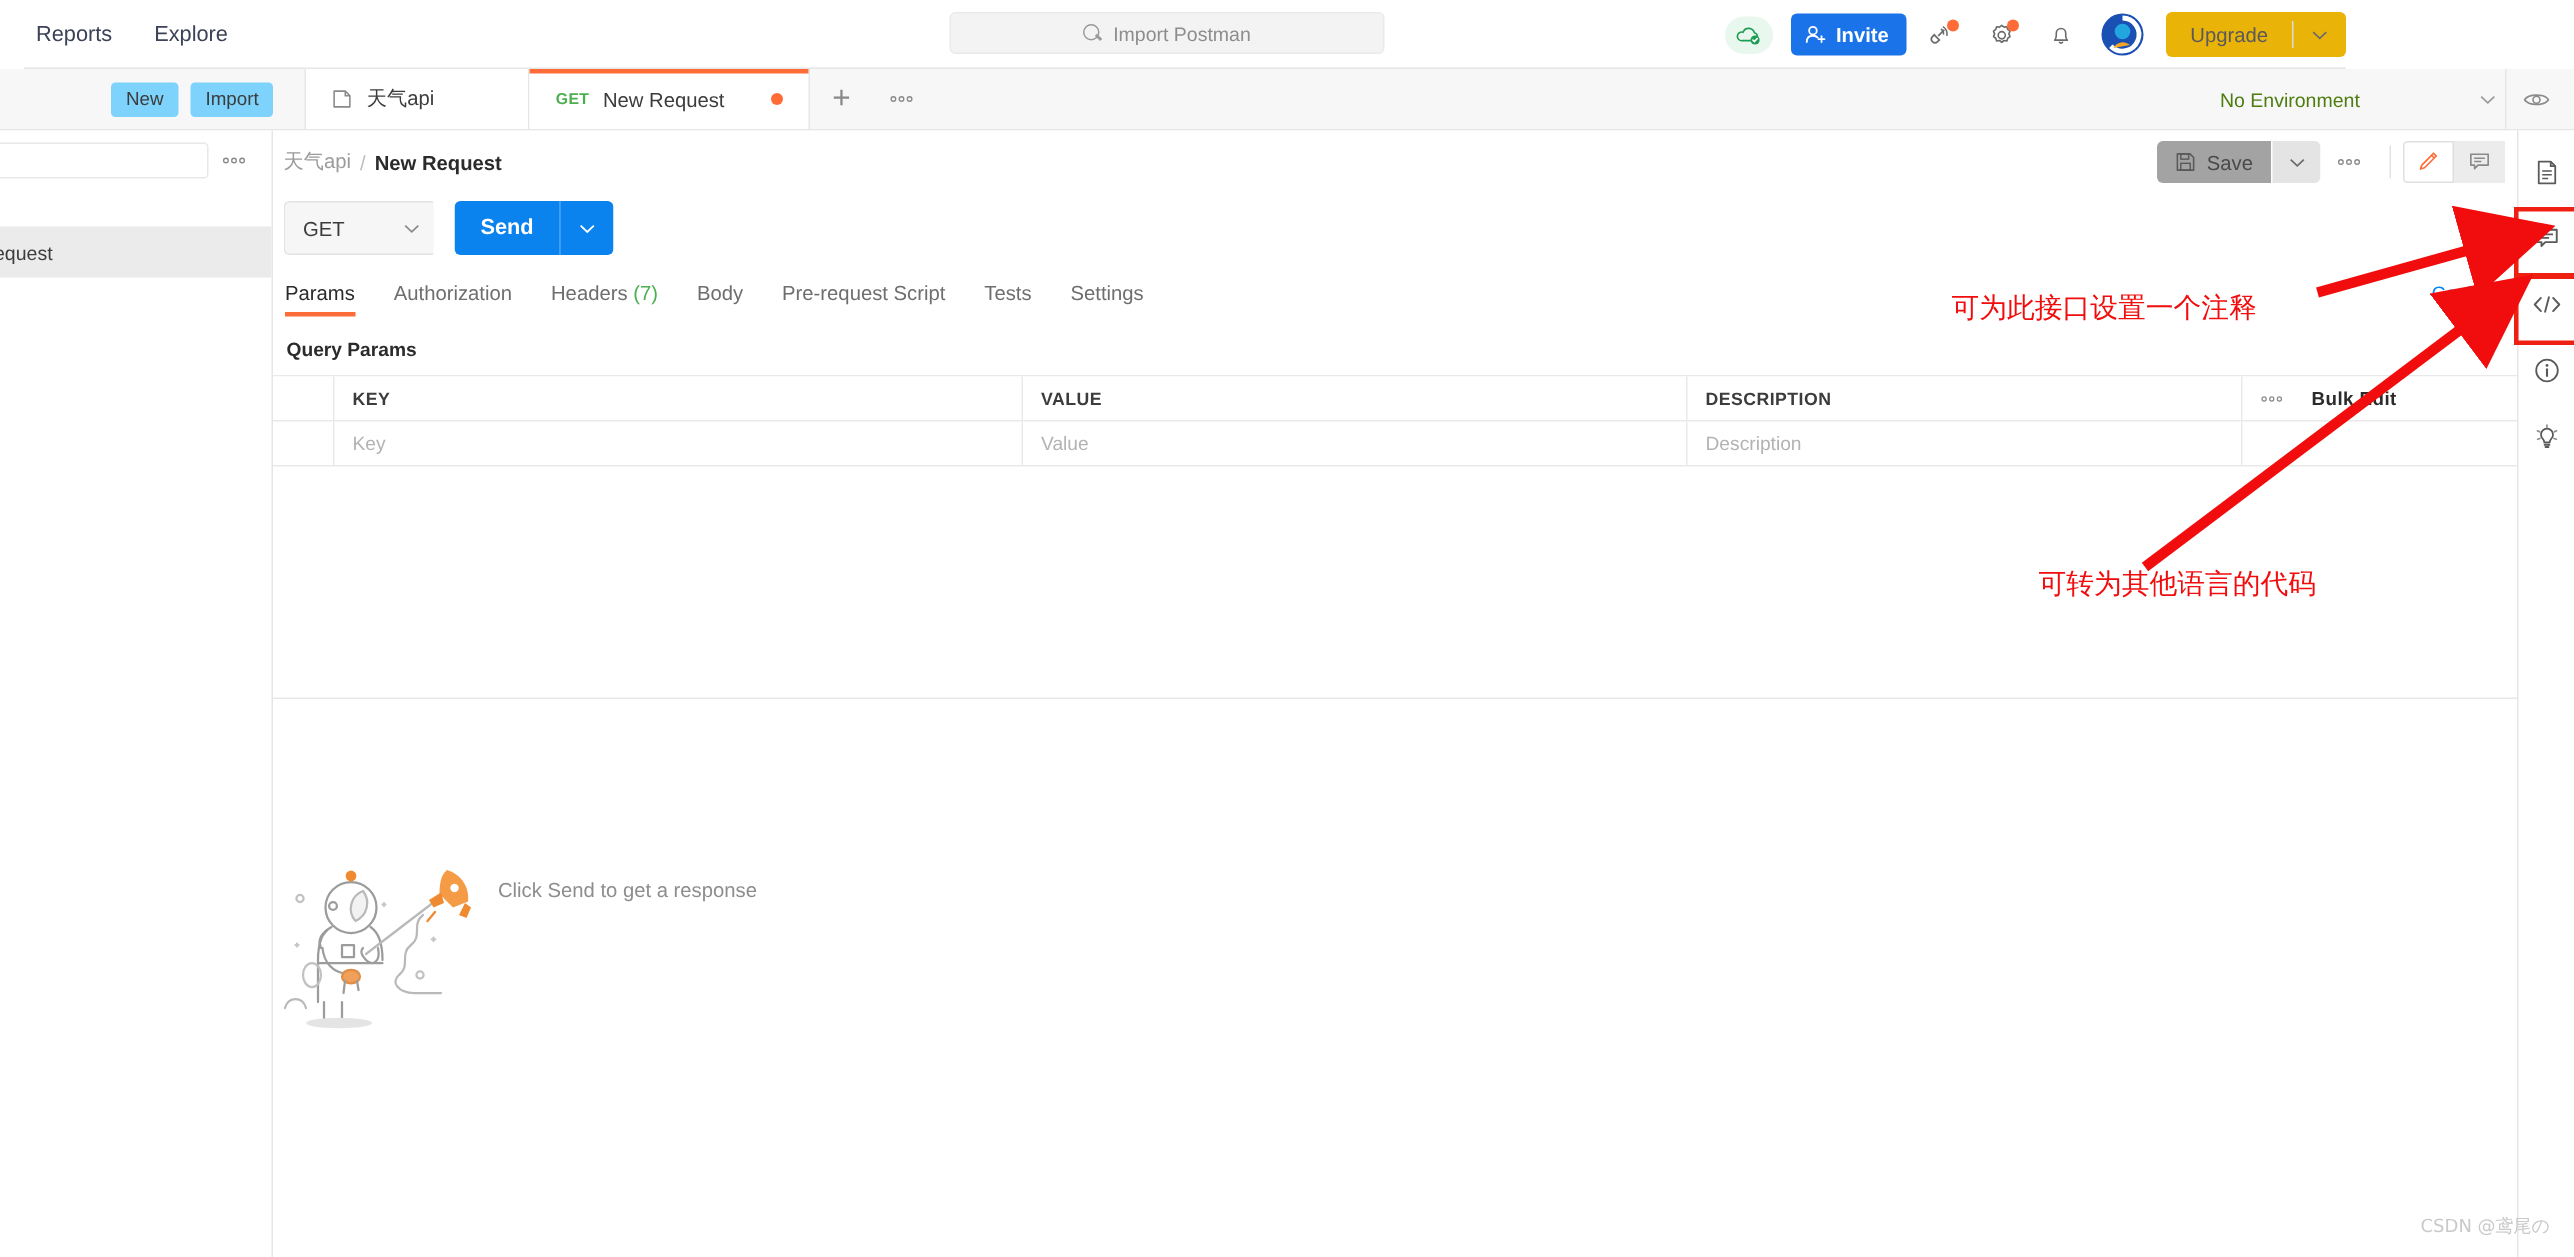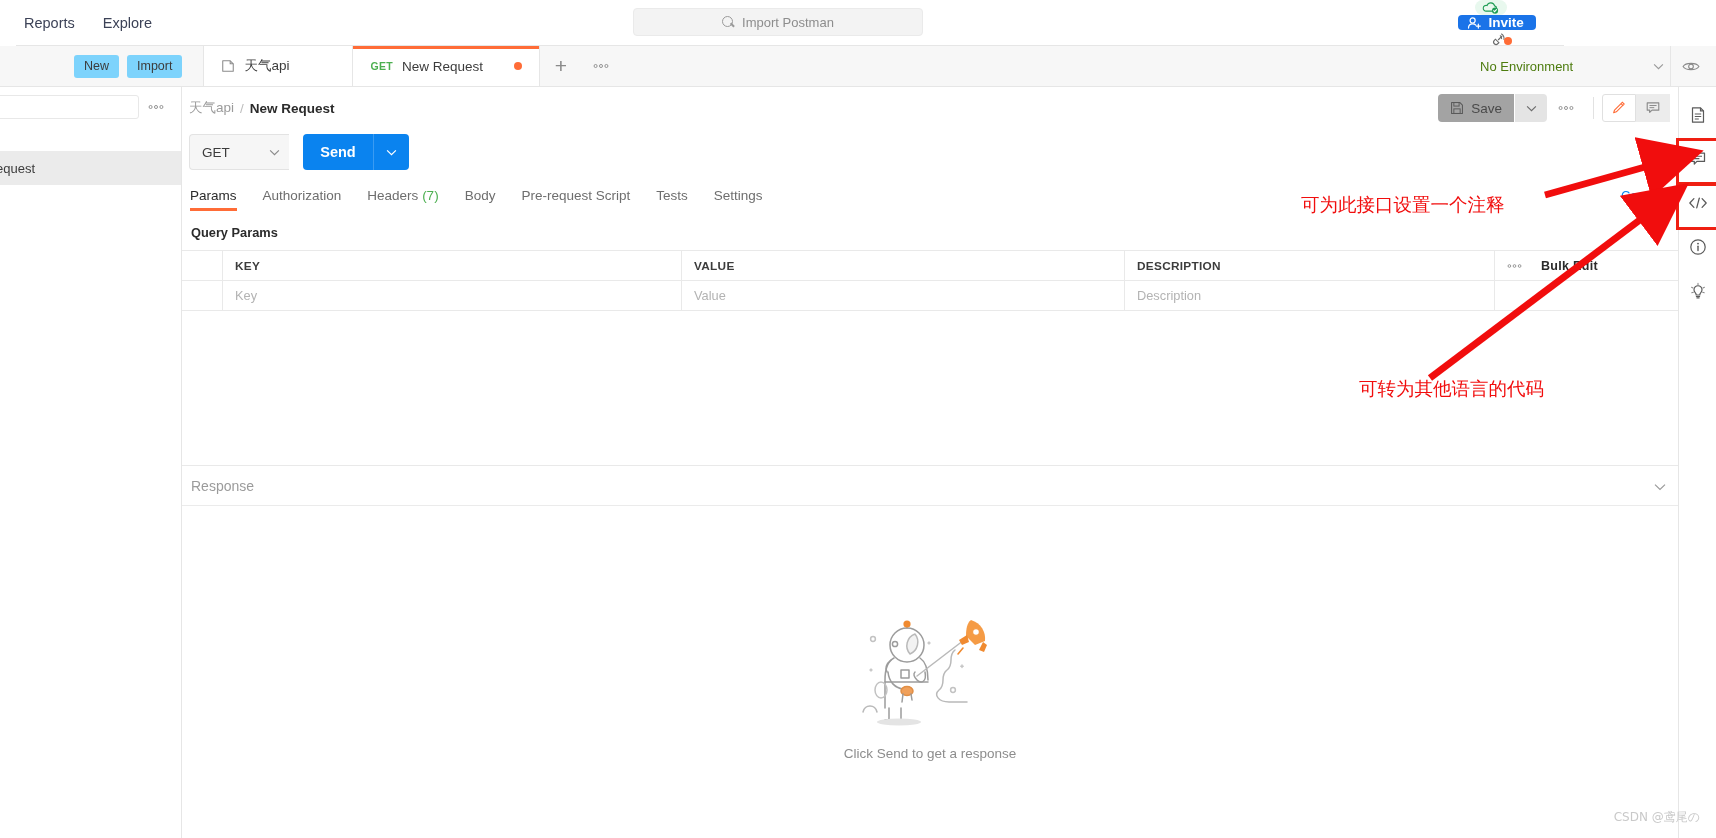--- a/index.html
+++ b/index.html
@@ -31,21 +31,21 @@
   .search-wrap .mag::before{
     content:""; position:absolute; left:0; top:0; width:9px; height:9px;
     border:1.6px solid #9a9a9a; border-radius:50%;
   }
   .search-wrap .mag::after{
     content:""; position:absolute; left:8px; top:8px; width:5px; height:1.6px;
     background:#9a9a9a; transform:rotate(45deg);
   }
   .search-wrap span { font-size:13px; color:#8d8d8d; }
 
-  .topright { position:absolute; right:0px; top:0; height:46px; display:flex; align-items:center; gap:0px;flex-direction:column; }
+  .topright { position:absolute; right:0px; top:0; height:46px; display:flex; align-items:center; gap:0px; }
   .cloud-badge {
     width:32px;height:25px;border-radius:13px;background:#e8f8ee;
     display:flex;align-items:center;justify-content:center;margin-right:12px;
   }
   .invite-btn {
     height:28px; background:#1a73e8; color:#fff; border:none; border-radius:4px;
     font-size:13.5px; font-weight:600; padding:0 12px 0 9px; display:flex;
     align-items:center; gap:6px; cursor:pointer; font-family:"Liberation Sans",sans-serif;
   }
   .icon-btn {
@@ -184,21 +184,21 @@
   .head .pcell { font-weight:700; color:#3c3c3c; letter-spacing:.3px; font-size:11.8px; }
   .body .pcell { color:#b3b3b3; font-size:12.8px; }
   .bulk-txt { font-size:12.5px; color:#2b2b2b; font-weight:700; cursor:pointer; }
 
   .params-space { height:155px; border-bottom:1px solid #e9e9e9; }
 
   
   .resprow { display:flex; align-items:center; height:40px; padding:0 12px 0 9px; border-bottom:1px solid #ebebeb;}
   .resp-label { font-size:14px; color:#9b9b9b; }
   .resp-chev { margin-left:auto; cursor:pointer; }
-  .resp-body { height:300px; display:flex; flex-direction:column; align-items:center; justify-content:flex-start; padding-top:106px; }
+  .resp-body { height:300px; display:flex; flex-direction:row; justify-content:flex-start; padding-top:106px; }
   .resp-caption { font-size:13.5px; color:#8d8d8d; margin-top:14px; }
 
   
   .rightrail {
     position:absolute; right:0; top:87px; width:38px; height:751px; background:#fff;
     border-left:1px solid #e6e6e6; display:flex; flex-direction:column; align-items:center;
     padding-top:6px; gap:0;
   }
   .rr-btn { width:38px;height:44px;display:flex;align-items:center;justify-content:center;cursor:pointer;position:relative;}
   .rr-btn.boxed::after {
@@ -471,28 +471,20 @@
         <div class="pcell chk"></div>
         <div class="pcell k">Key</div>
         <div class="pcell v">Value</div>
         <div class="pcell d">Description</div>
         <div class="pcell dots"></div>
         <div class="pcell bulk"></div>
       </div>
     </div>
     <div class="params-space"></div>
 
-    <div class="resprow">
-      <span class="resp-label">Response</span>
-      <span class="resp-chev">
-        <svg width="12" height="8" viewBox="0 0 12 8">
-            <path d="M1 1.6 L6 6.4 L11 1.6" fill="none" stroke="#9a9a9a" stroke-width="1.2"></path>
-          </svg>
-      </span>
-    </div>
 
     <div class="resp-body">
       <svg width="150" height="120" viewBox="0 0 150 120">
         <g fill="none" stroke="#9c9c9c" stroke-width="1.5" stroke-linecap="round" stroke-linejoin="round">
 
           <circle cx="52" cy="33" r="17"></circle>
           <path d="M60 22 a12.5 12.5 0 0 0 -5 20 a13 13 0 0 0 5 -20 z" fill="#f2f2f2" stroke="#b9b9b9"></path>
           <circle cx="40" cy="32" r="2.6"></circle>
 
           <path d="M52 16 v-5"></path>

